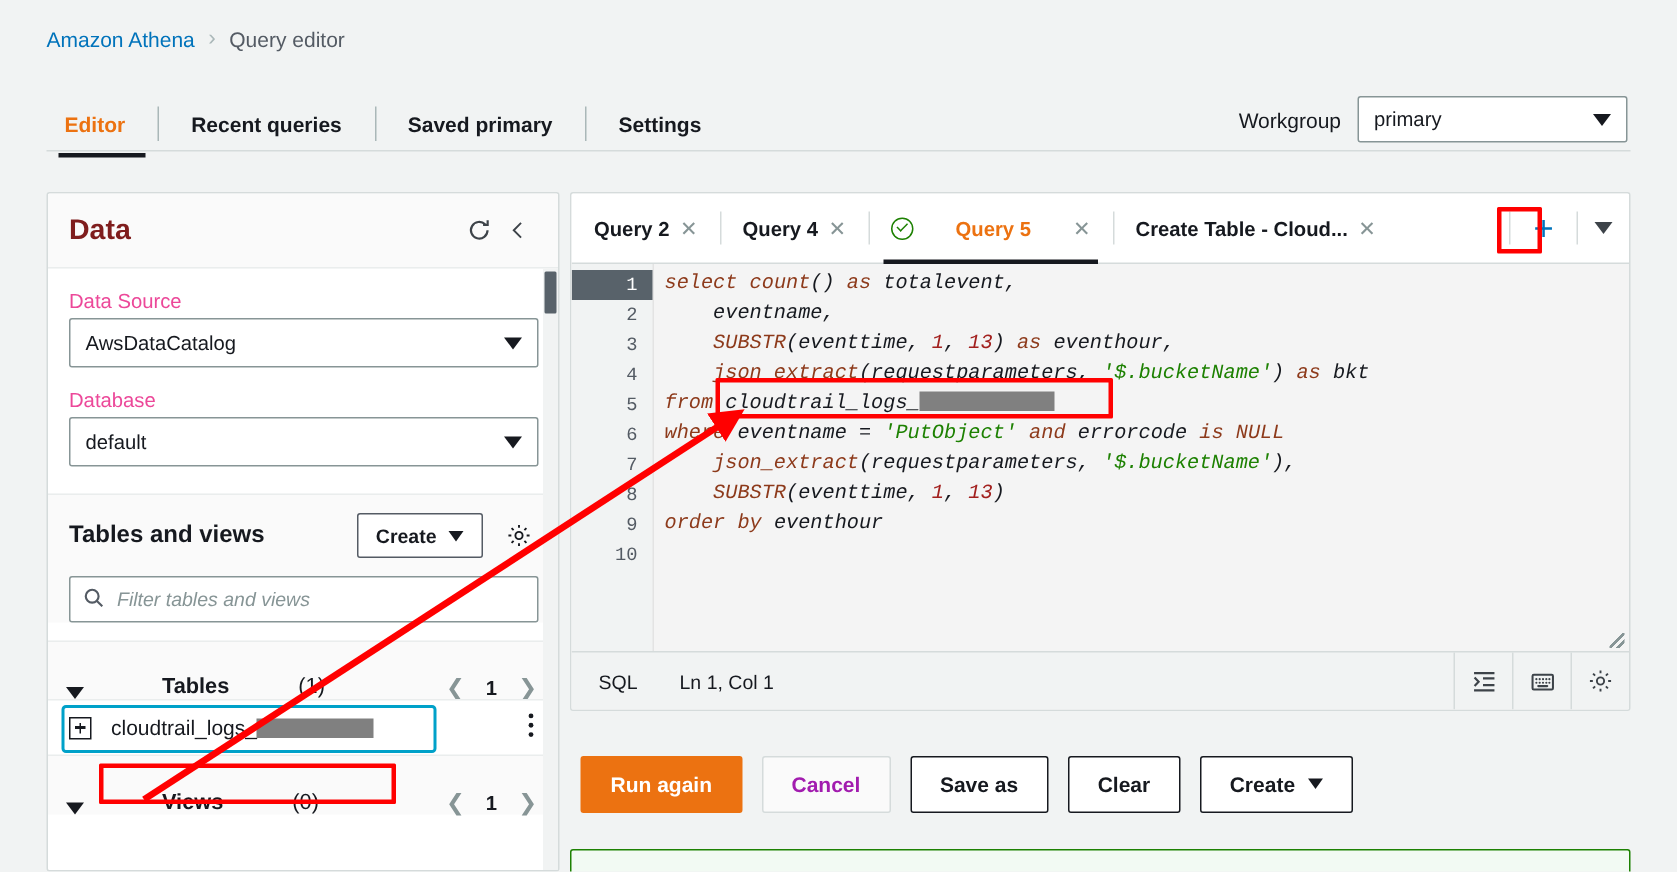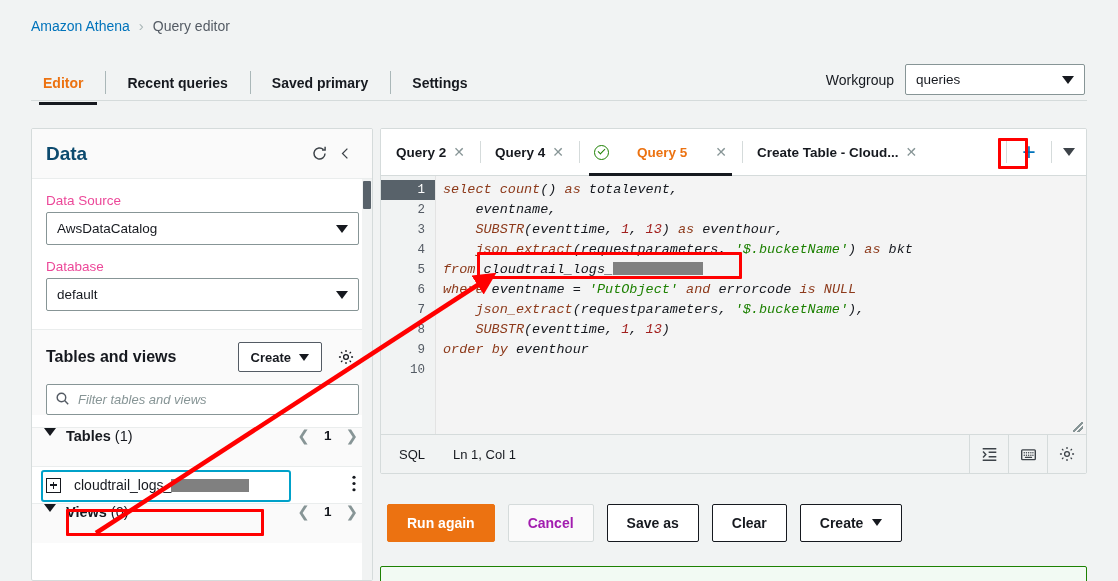--- a/index.html
+++ b/index.html
@@ -42,21 +42,21 @@
   
   #data-panel {
     position:absolute; left:31px; top:128px; width:342px; height:453px;
     background:#fff; border:1px solid #d5dbdb; border-radius:2px;
     display:flex; flex-direction:column; overflow:hidden;
   }
   #data-panel-header {
     height:50px; background:#fafafa; border-bottom:1px solid #eaeded;
     display:flex; align-items:center; padding:0 14px; flex:0 0 auto;
   }
-  #data-panel-title { font-size:19px; font-weight:bold; color:#0c4a6e; flex:1; }
+  #data-panel-title { font-size:19px; font-weight:bold; color:#7f1d1d; flex:1; }
   .hdr-icon { width:26px; height:26px; display:flex; align-items:center; justify-content:center; cursor:pointer; color:#545b64; }
 
   #data-panel-body { flex:1; overflow:hidden; position:relative; }
   #panel-scroll-track { position:absolute; right:0; top:0; bottom:0; width:10px; background:#f1f3f3; }
   #panel-scroll-thumb { position:absolute; right:1px; top:2px; width:8px; height:28px; background:#58626a; border-radius:1px; cursor:pointer; }
 
   #selectors { padding:14px 14px 18px 14px; }
   .field-label { font-size:13.5px; color:#ec4899; margin-bottom:4px; }
   .field-label.second { margin-top:14px; }
   .panel-select { width:313px; height:33px; }
@@ -73,21 +73,21 @@
   #tables-gear { width:24px; height:24px; display:flex; align-items:center; justify-content:center; cursor:pointer; color:#16191f; }
 
   #filter-wrap { position:relative; margin-top:12px; }
   #filter-input {
     width:313px; height:31px; border:1px solid #879596; border-radius:2px;
     padding:0 10px 0 31px; font-family:inherit; font-size:13px; color:#16191f; background:#fff;
   }
   #filter-input::placeholder { color:#879596; font-style:italic; }
   #filter-search-icon { position:absolute; left:9px; top:50%; transform:translateY(-50%); color:#545b64; pointer-events:none; }
 
-  .group-row { display:flex; align-items:flex-start; height:39px; padding:0 14px 0 12px; background:#fafafa; }
+  .group-row { display:flex; align-items:flex-end; height:39px; padding:0 14px 0 12px; background:#fafafa;gap:42px; }
   .group-row .tri { width:0;height:0;border-left:6px solid transparent;border-right:6px solid transparent;border-top:8px solid #16191f; margin-right:10px; cursor:pointer; }
   .group-name { font-weight:bold; font-size:14.5px; color:#16191f; }
   .group-count { font-size:14.5px; color:#16191f; margin-left:4px; }
   .pager { margin-left:auto; display:flex; align-items:center; gap:14px; }
   .pg-arrow { color:#879596; cursor:pointer; font-size:15px; line-height:1; }
   .pg-num { font-weight:bold; font-size:13.5px; color:#16191f; }
 
   #tables-group-row { margin-top:12px; border-top:1px solid #eaeded; }
   #table-item-row {
     position:relative; height:38px; background:#fff; display:flex; align-items:center;
@@ -180,21 +180,21 @@
     </div>
   <div class="navtab">
       <span>Settings</span>
     </div>
 </div>
 <div id="navtabs-underline"></div>
 
 <div id="workgroup-area">
   <span id="workgroup-label">Workgroup</span>
   <div id="workgroup-select" class="select-box">
-    <span>queries</span>
+    <span>primary</span>
     <span class="caret"></span>
   </div>
 </div>
 
 <div id="data-panel">
   <div id="data-panel-header">
     <span id="data-panel-title">Data</span>
     <span class="hdr-icon">
       <svg width="17" height="17" viewBox="0 0 20 20" fill="none" stroke="#3d4349" stroke-width="1.7">
         <path d="M16.5 10a6.5 6.5 0 1 1-1.9-4.6"></path>

